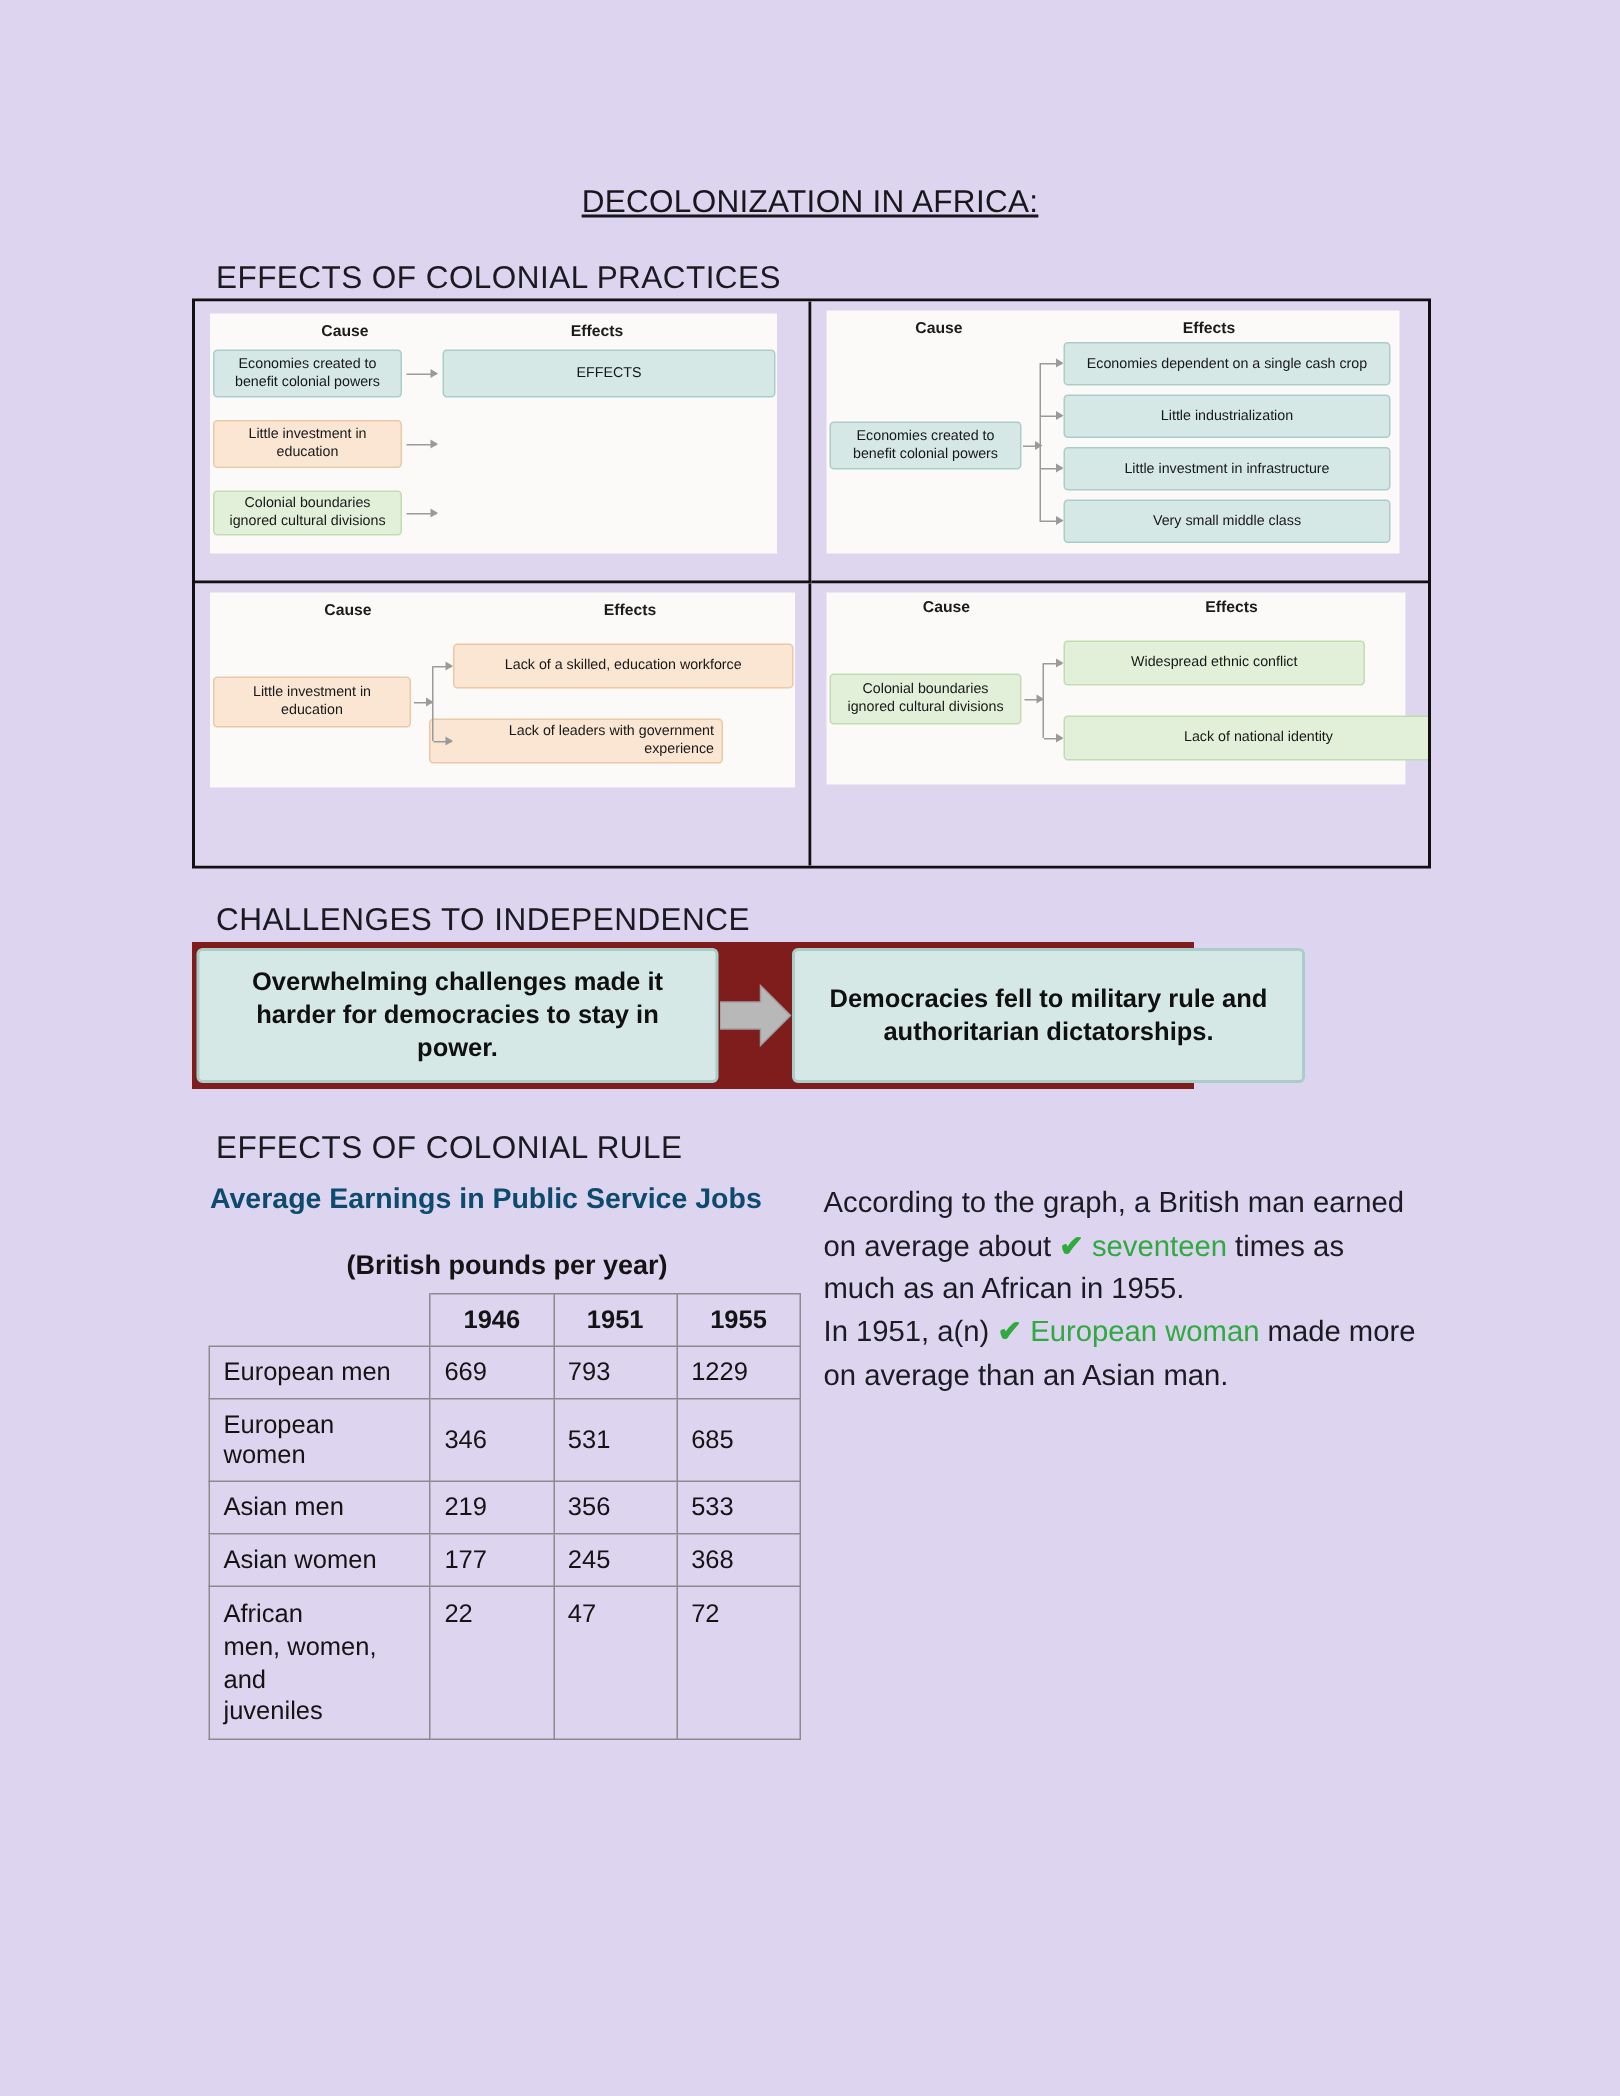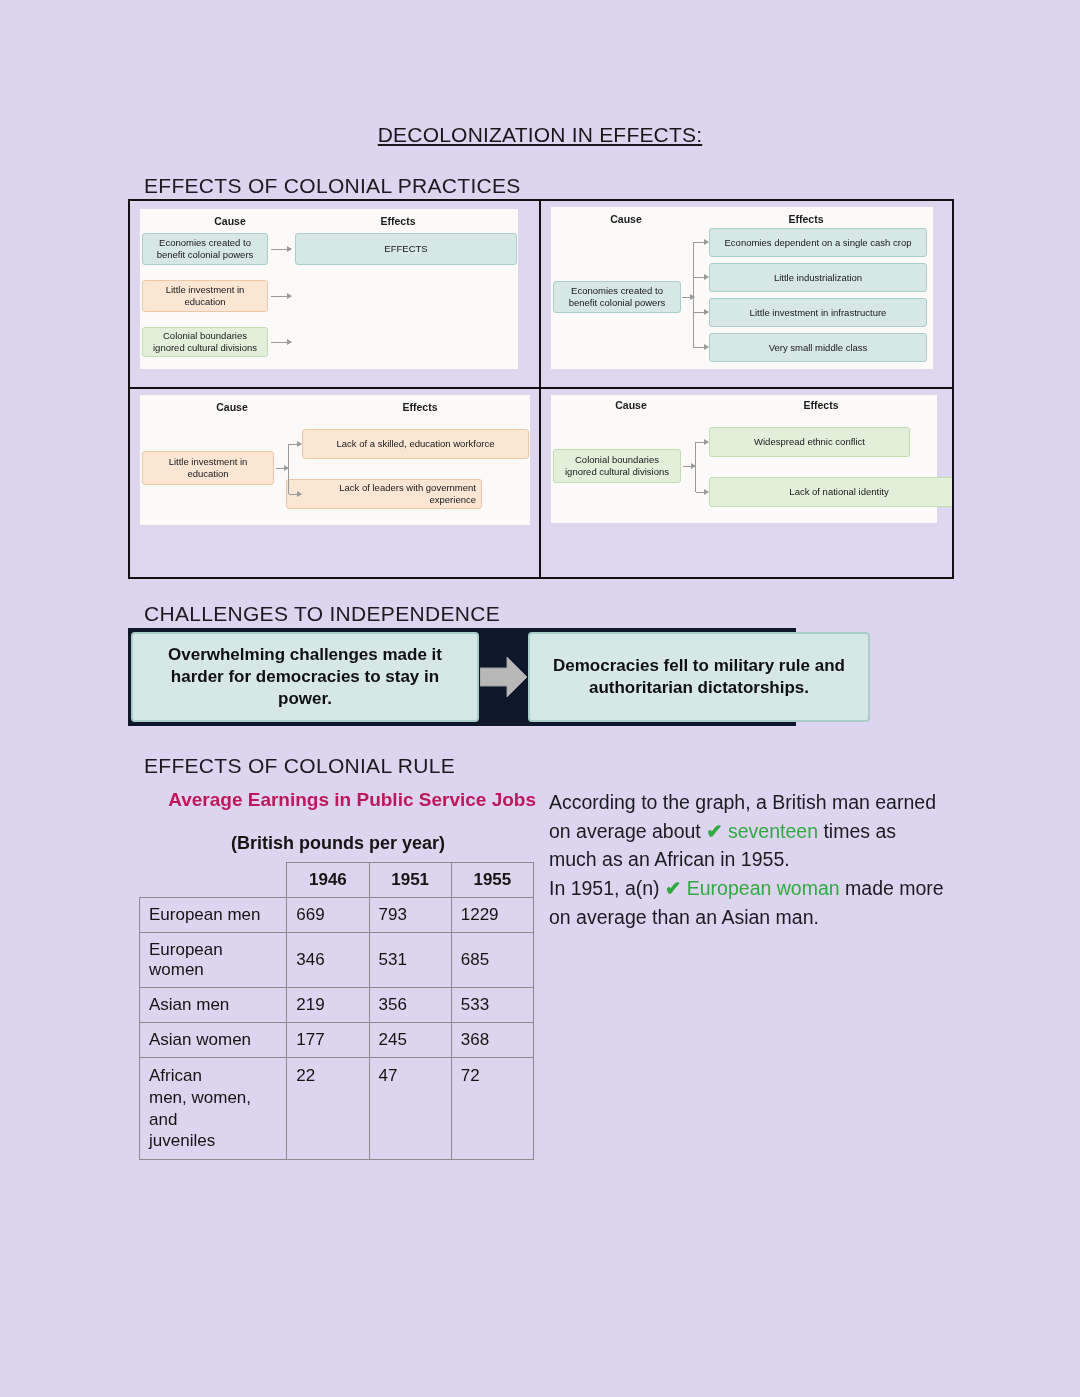--- a/index.html
+++ b/index.html
@@ -119,21 +119,21 @@
     width: 1px;
   }
 
   
   .challenge-banner {
     position: absolute;
     left: 128px;
     top: 628px;
     width: 668px;
     height: 98px;
-    background: #0f172a;
+    background: #7f1d1d;
     box-sizing: border-box;
     text-decoration: underline;
   }
   .cbox {
     position: absolute;
     top: 4px;
     height: 90px;
     background: #d5e8e6;
     border: 2px solid #a9cdc9;
     border-radius: 4px;
@@ -157,25 +157,25 @@
     width: 48px;
     height: 44px;
   }
 
   
   .table-title {
     position: absolute;
     left: 140px;
     top: 789px;
     width: 396px;
-    text-align: right;
+    text-align: left;
     font-size: 19px;
     font-weight: bold;
     line-height: 1.2;
-    color: #be185d;
+    color: #0c4a6e;
   }
   .table-sub {
     position: absolute;
     left: 140px;
     top: 833px;
     width: 396px;
     text-align: center;
     font-size: 18px;
     font-weight: bold;
     color: #141414;
@@ -221,21 +221,21 @@
   .check {
     color: #2faa3f;
     font-weight: bold;
   }
 </style>
 </head>
 <body>
 
 <div class="page">
 
-  <div class="doc-title">DECOLONIZATION IN EFFECTS:</div>
+  <div class="doc-title">DECOLONIZATION IN AFRICA:</div>
 
   <div class="section-heading" id="sh-practices">EFFECTS OF COLONIAL PRACTICES</div>
 
   <div class="diagram-grid">
 
     <div class="quad q1">
       <div class="panel" style="left:10px; top:8px; width:378px; height:160px;"></div>
       <div class="col-hdr" style="left:30px; top:14px; width:140px;">Cause</div>
       <div class="col-hdr" style="left:198px; top:14px; width:140px;">Effects</div>
 

